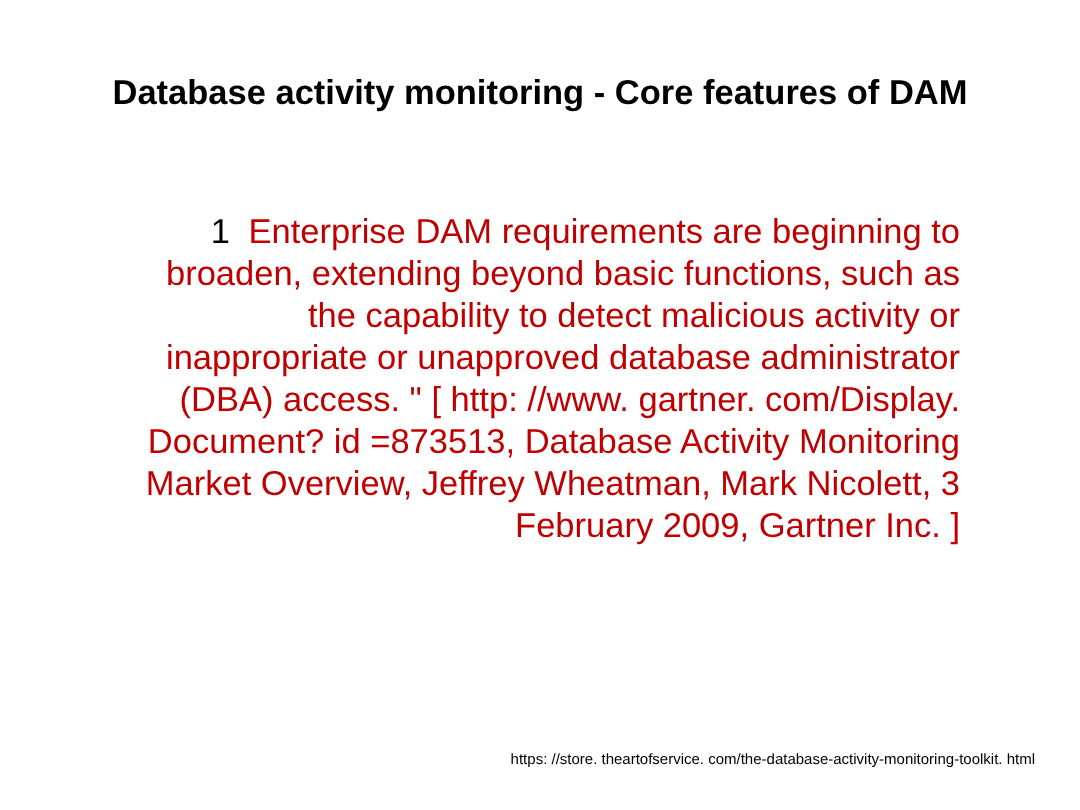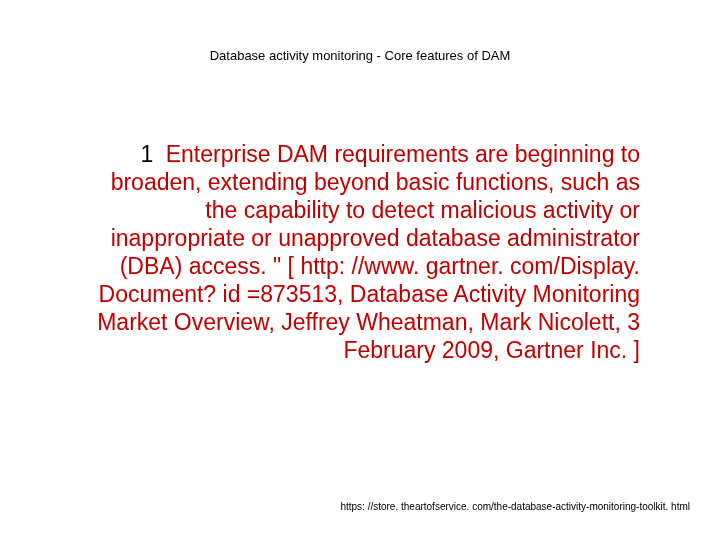--- a/index.html
+++ b/index.html
@@ -16,22 +16,22 @@
     width: 720px;
     height: 540px;
     box-sizing: border-box;
   }
   .title {
     position: absolute;
     top: 48px;
     left: 0;
     width: 720px;
     text-align: center;
-    font-size: 13px;
-    font-weight: normal;
+    font-size: 23px;
+    font-weight: bold;
     color: #000;
   }
   .body-text {
     position: absolute;
     top: 140px;
     left: 80px;
     width: 560px;
     text-align: right;
     font-size: 23px;
     line-height: 1.22;

